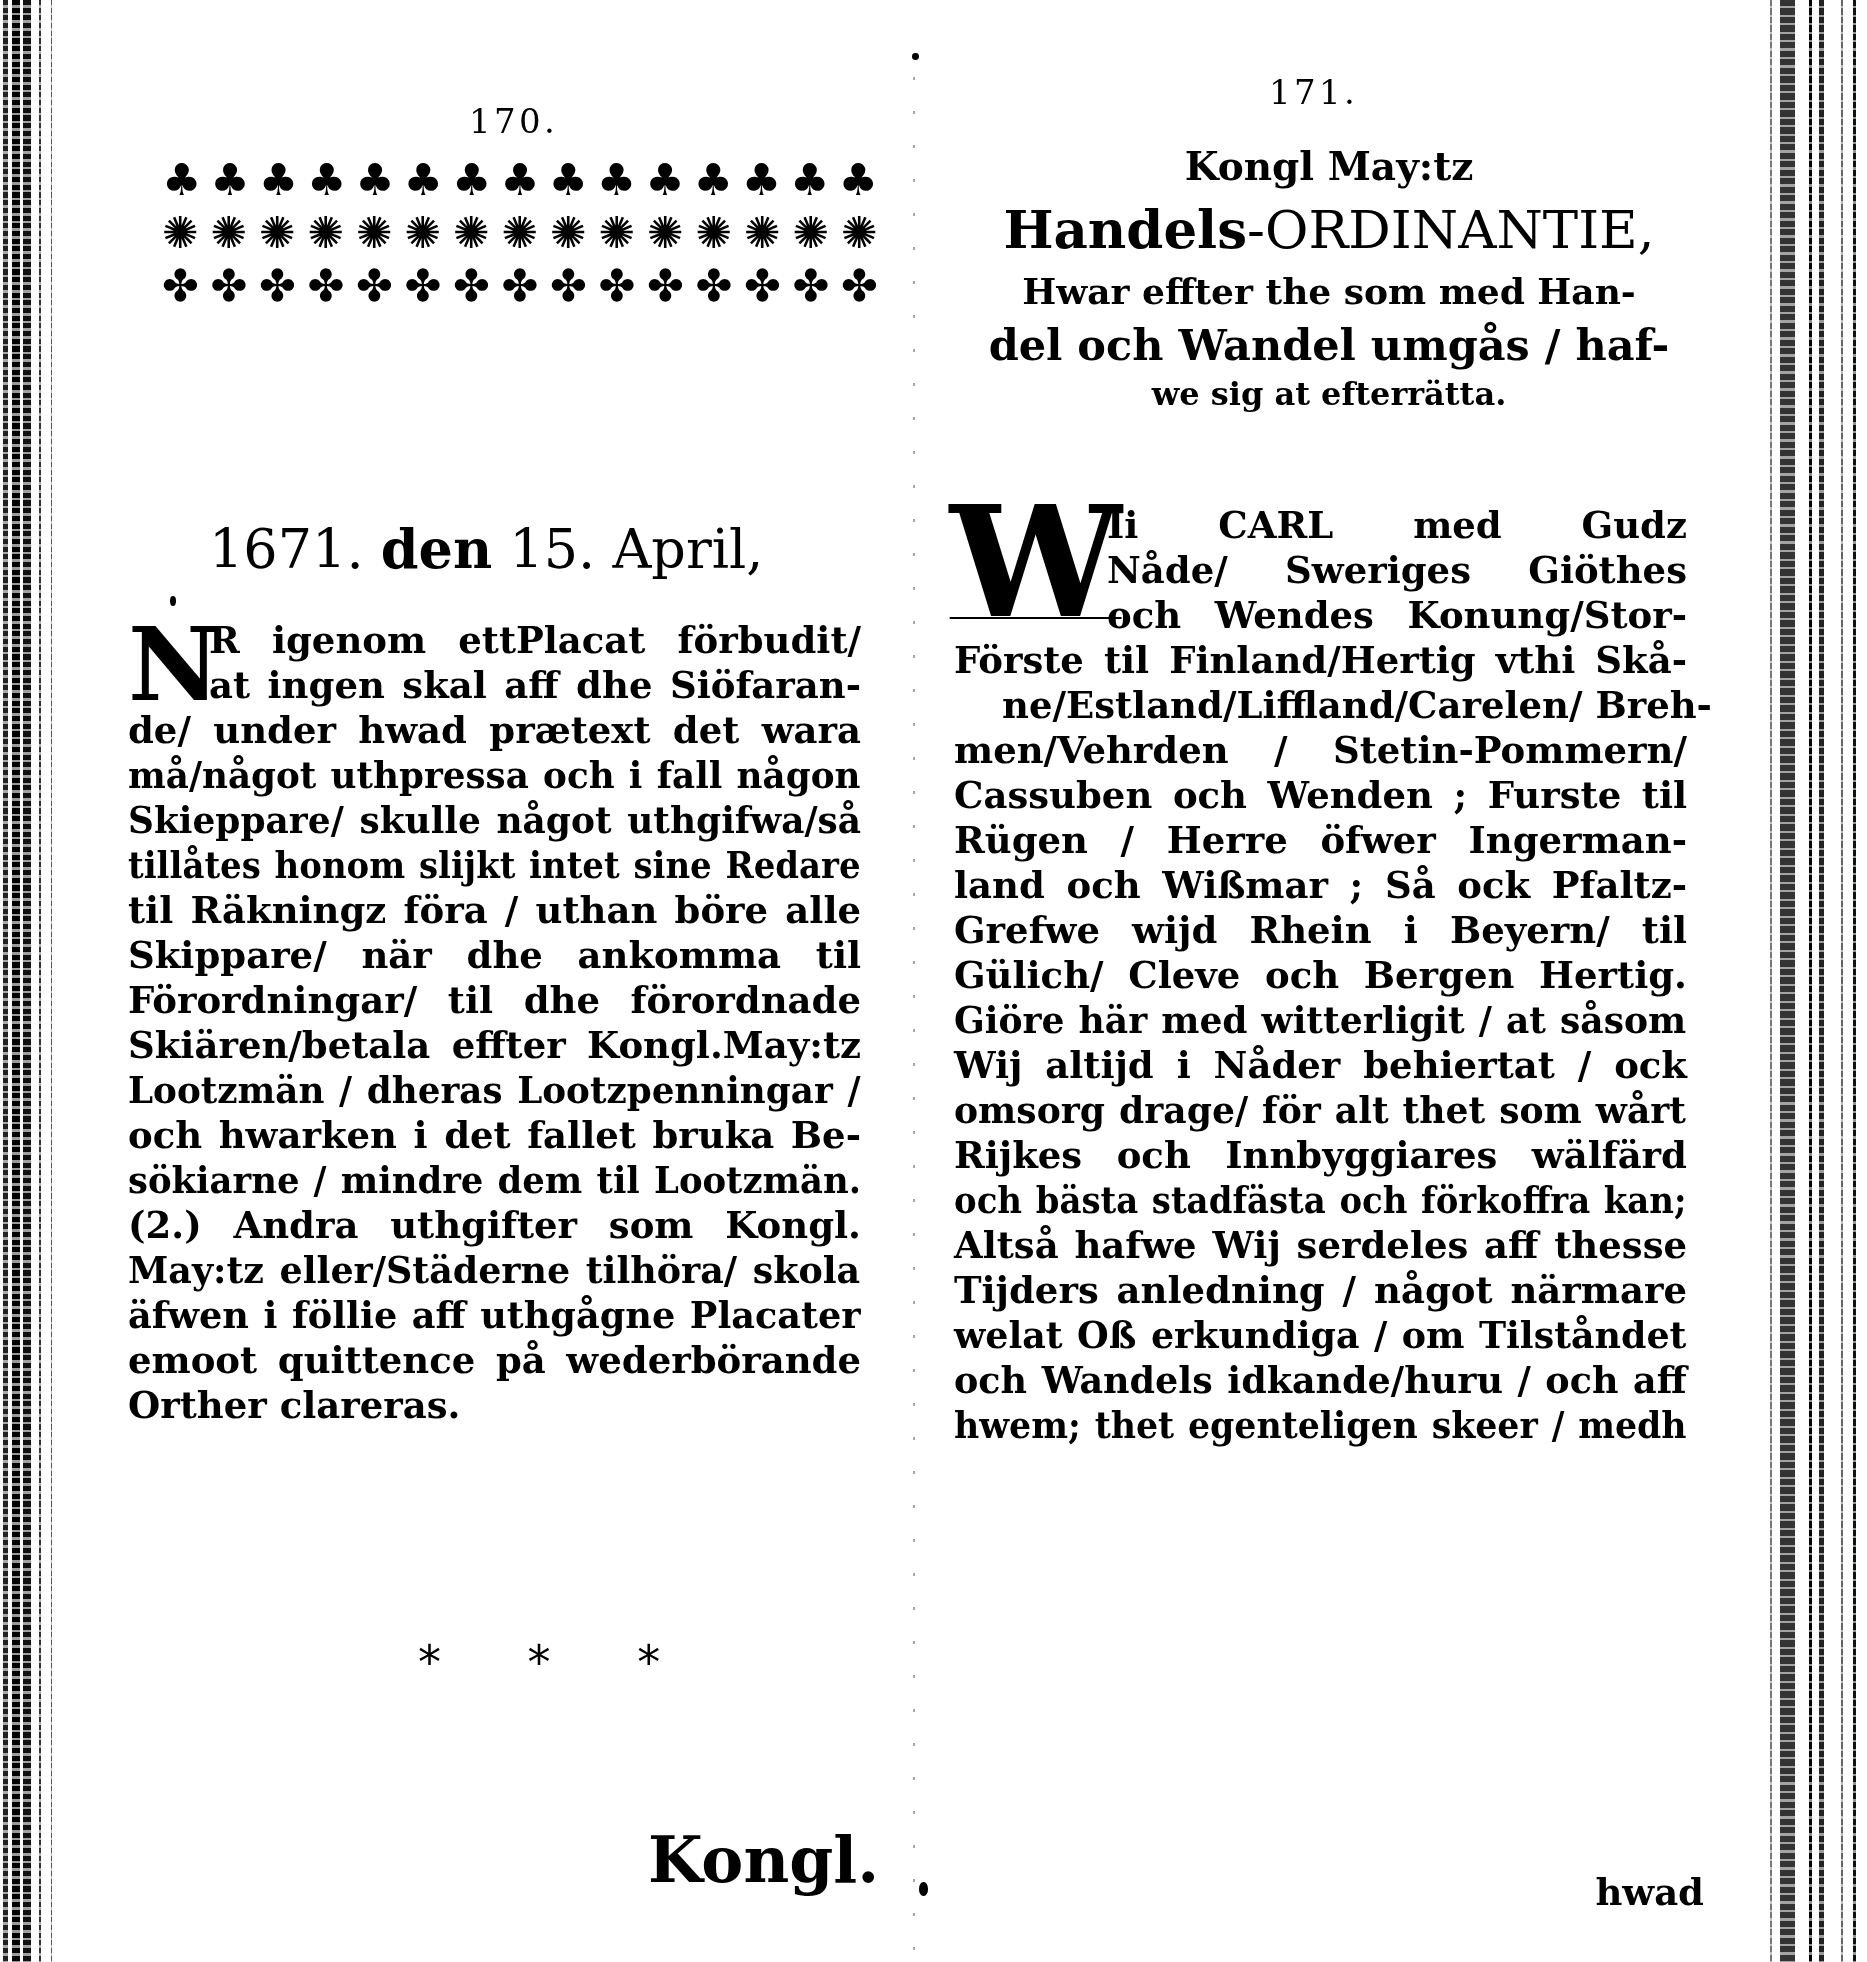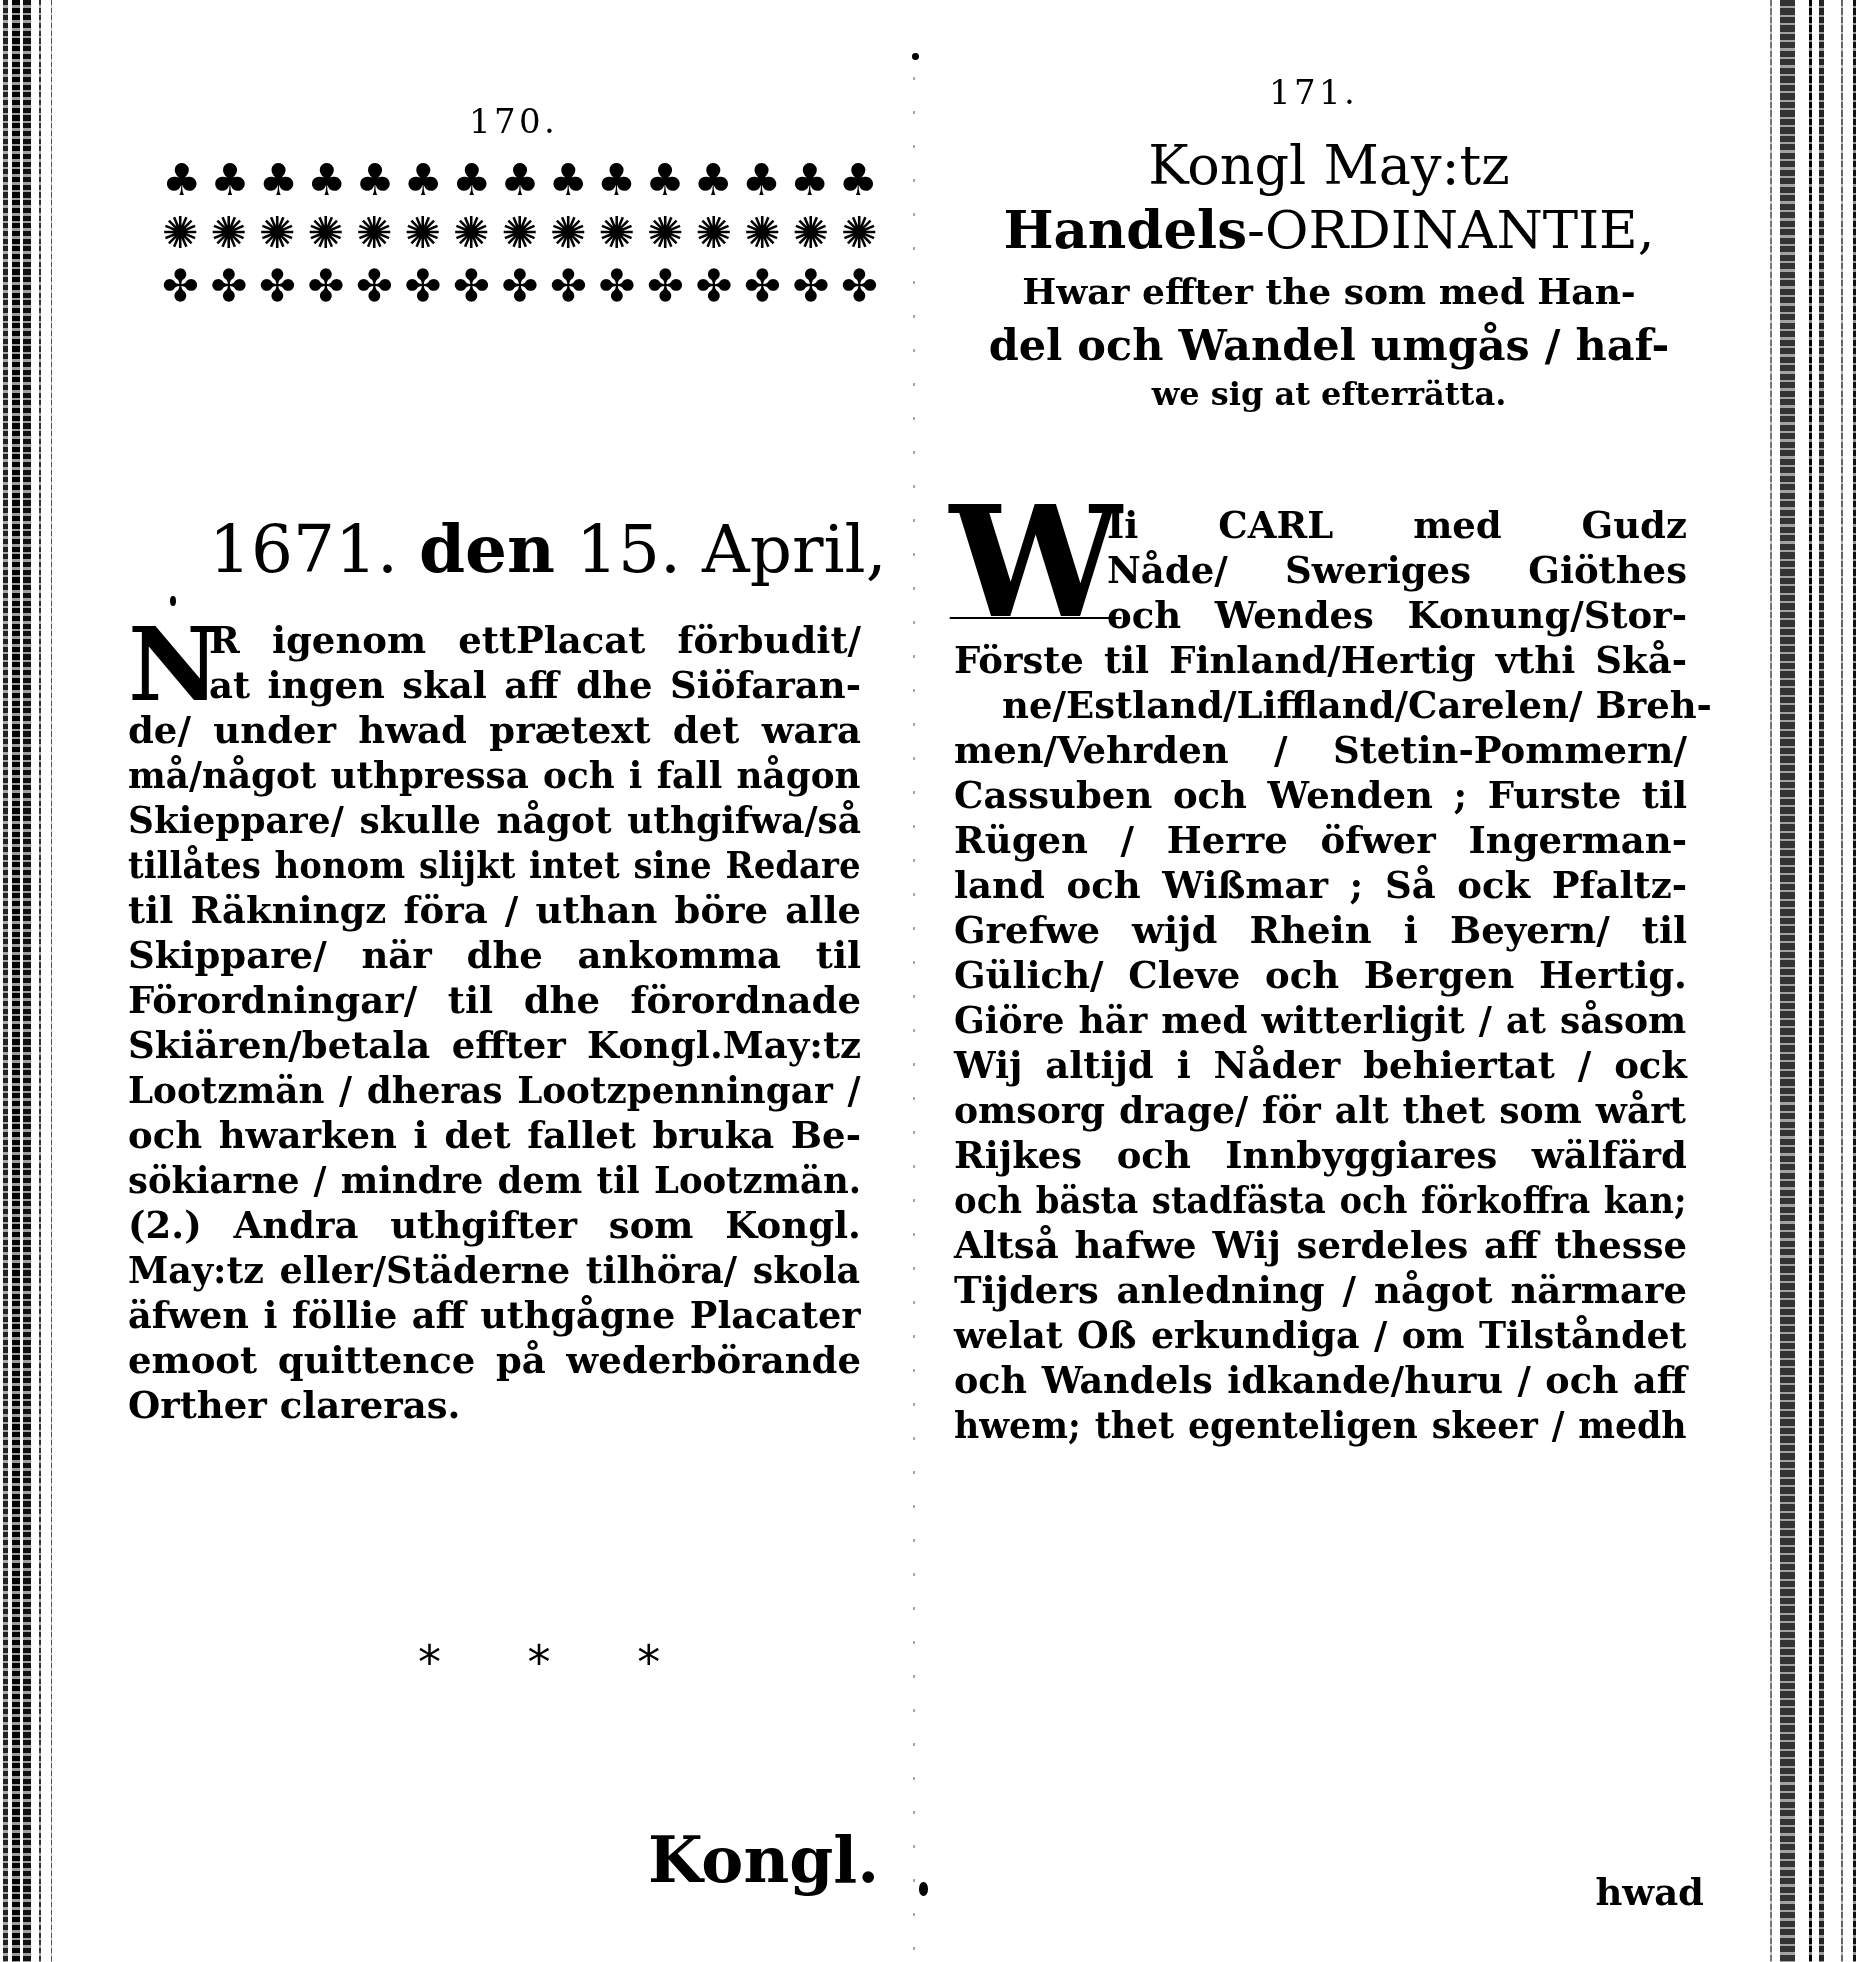--- a/index.html
+++ b/index.html
@@ -22,21 +22,21 @@
   .page-right { left: 954px; width: 750px; }
 
   .page-number { position: absolute; font-family: "DejaVu Serif", serif; font-size: 34px; letter-spacing: 3.4px; }
   .page-left .page-number { left: 341px; top: 101px; }
   .page-right .page-number { left: 315px; top: 72px; }
 
   .ornament { position: absolute; left: 34px; top: 153px; width: 716px; height: 170px; }
   .orn-row { display: flex; justify-content: space-between; height: 53px; align-items: center;
              font-size: 44px; line-height: 53px; font-family: "DejaVu Sans", sans-serif; }
 
-  .date-heading { position: absolute; left: 81px; top: 511px; font-size: 66px; line-height: 77px;
+  .date-heading { position: absolute; left: 81px; top: 511px; font-size: 54px; line-height: 77px;
                   font-family: "DejaVu Serif", serif; white-space: nowrap; }
   .date-heading .bl { font-family: "DejaVu Serif", serif; font-weight: bold; }
 
   .body { position: absolute; font-family: "DejaVu Serif", serif; font-weight: bold;
           font-size: 37px; line-height: 45px; }
   .page-left .body { left: 0; top: 618px; width: 733px; }
   .page-right .body { left: 0; top: 503px; width: 733px; }
   .line { display: block; white-space: nowrap; text-align: justify; text-align-last: justify;
           transform-origin: left center; }
   .line.last { text-align-last: left; }
@@ -46,21 +46,21 @@
   .page-left .dropcap { left: 0; top: 618px; font-size: 101px; line-height: 94px; width: 77px; }
   .page-right .dropcap { left: -4.3px; top: 490px; font-size: 153px; line-height: 145px; width: 145px;
                          text-decoration: underline; text-decoration-thickness: 1.7px; }
 
   .stars { position: absolute; left: 290px; top: 1635px; font-size: 46px; letter-spacing: 36px;
            font-family: "DejaVu Sans", sans-serif; }
   .catchword-left { position: absolute; left: 520px; top: 1823px; font-size: 63px; font-weight: bold;
                     font-family: "DejaVu Serif", serif; }
 
   .title-block { position: absolute; left: 0; top: 136px; width: 750px; text-align: center; }
-  .title-block .t1 { font-size: 54px; line-height: 60px; font-weight: normal; }
+  .title-block .t1 { font-size: 39px; line-height: 60px; font-weight: bold; }
   .title-block .t2 { font-size: 53px; line-height: 66px; white-space: nowrap; }
   .title-block .t2 .bl { font-weight: bold; }
   .title-block .t3 { font-size: 36px; line-height: 56px; font-weight: bold; white-space: nowrap; }
   .title-block .t4 { font-size: 43px; line-height: 53px; font-weight: bold; }
   .title-block .t5 { font-size: 32px; line-height: 44px; font-weight: bold; }
 
   .catchword-right { position: absolute; right: 0; top: 1870px; font-size: 37px; font-weight: bold; text-align: right; }
   .speck { position: absolute; background: #000; border-radius: 50%; }
 </style>
 </head>

